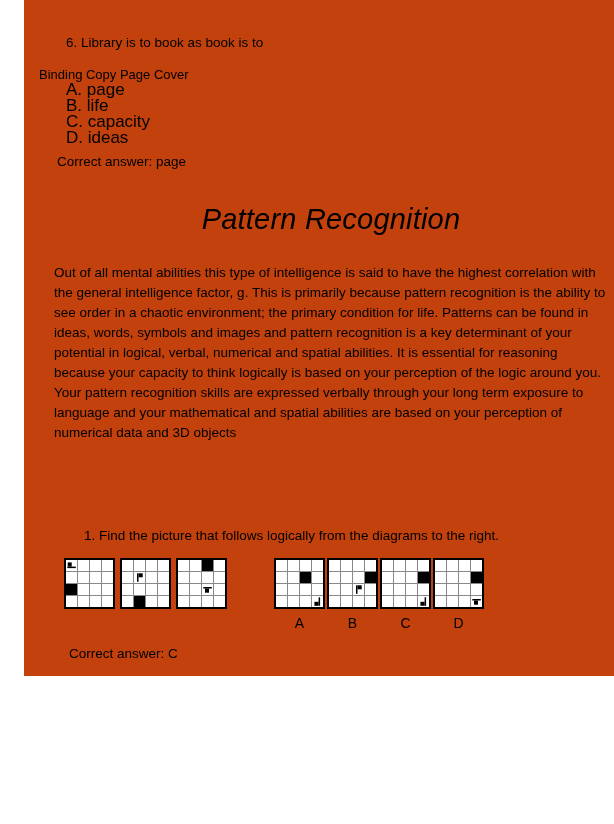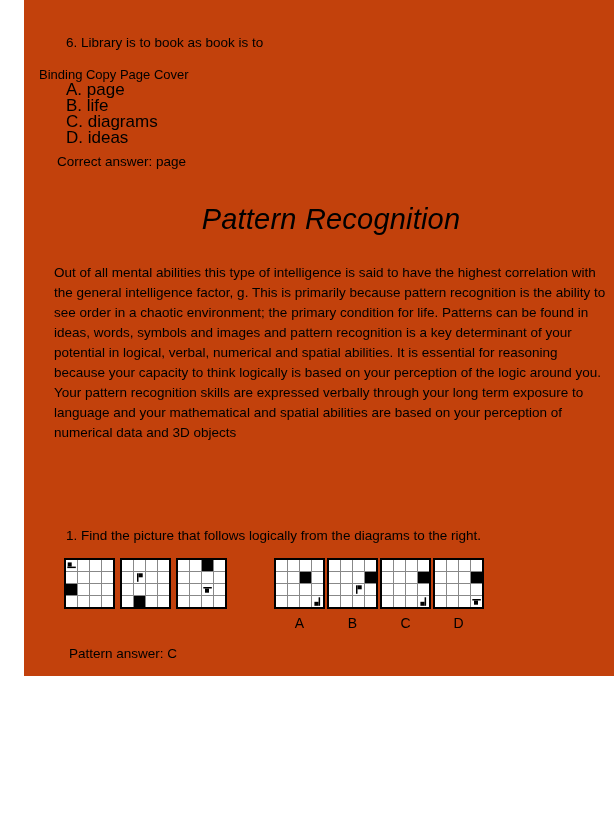--- a/index.html
+++ b/index.html
@@ -42,31 +42,31 @@
 
 <div class="page">
 
   <div class="abs q-prompt" style="left:42px;top:35px;">6. Library is to book as book is to</div>
 
   <div class="abs word-bank" style="left:0;top:67px;">Binding Copy Page Cover</div>
 
   <div class="abs choices" style="left:42px;top:82px;" id="choices6">
       <div>A. page</div>
       <div>B. life</div>
-      <div>C. diagrams</div>
+      <div>C. capacity</div>
       <div>D. ideas</div>
     </div>
 
   <div class="abs correct" style="left:33px;top:154px;">Correct answer: page</div>
 
   <div class="abs section-title" style="left:0;top:203px;font-style:italic;">Pattern Recognition</div>
 
   <div class="abs body-text" style="left:30px;top:263px;width:558px;">Out of all mental abilities this type of intelligence is said to have the highest correlation with the general intelligence factor, g. This is primarily because pattern recognition is the ability to see order in a chaotic environment; the primary condition for life. Patterns can be found in ideas, words, symbols and images and pattern recognition is a key determinant of your potential in logical, verbal, numerical and spatial abilities. It is essential for reasoning because your capacity to think logically is based on your perception of the logic around you. Your pattern recognition skills are expressed verbally through your long term exposure to language and your mathematical and spatial abilities are based on your perception of numerical data and 3D objects</div>
 
-  <div class="abs q-prompt" style="left:42px;top:528px;">1. Find the picture that follows logically from the diagrams to the right.</div>
+  <div class="abs q-prompt" style="left:60px;top:528px;">1. Find the picture that follows logically from the diagrams to the right.</div>
 
   <div class="abs grids-row seq-row" style="left:40px;top:558px;" id="seqGrids">
       <div class="pgrid">
         <div class="pcell">
           <svg viewBox="0 0 11 11" xmlns="http://www.w3.org/2000/svg">
             <rect x="1.3" y="6.6" width="8.5" height="1.5" fill="#000"></rect>
             <rect x="1.7" y="2.4" width="4" height="4.2" fill="#000"></rect>
           </svg>
         </div>
         <div class="pcell"></div>
@@ -233,17 +233,17 @@
             <svg viewBox="0 0 11 11" xmlns="http://www.w3.org/2000/svg">
               <rect x="1.3" y="3" width="8.5" height="1.5" fill="#000"></rect>
               <rect x="3" y="4.5" width="4" height="4.2" fill="#000"></rect>
             </svg>
           </div>
         </div>
         <div class="opt-label">D</div>
       </div>
     </div>
 
-  <div class="abs correct" style="left:45px;top:646px;">Pattern answer: C</div>
+  <div class="abs correct" style="left:45px;top:646px;">Correct answer: C</div>
 
   <div class="abs scroll-thumb" style="left: 258px; top: 818px; background: rgb(45, 125, 224);"></div>
 
 </div>
 
 </body></html>

